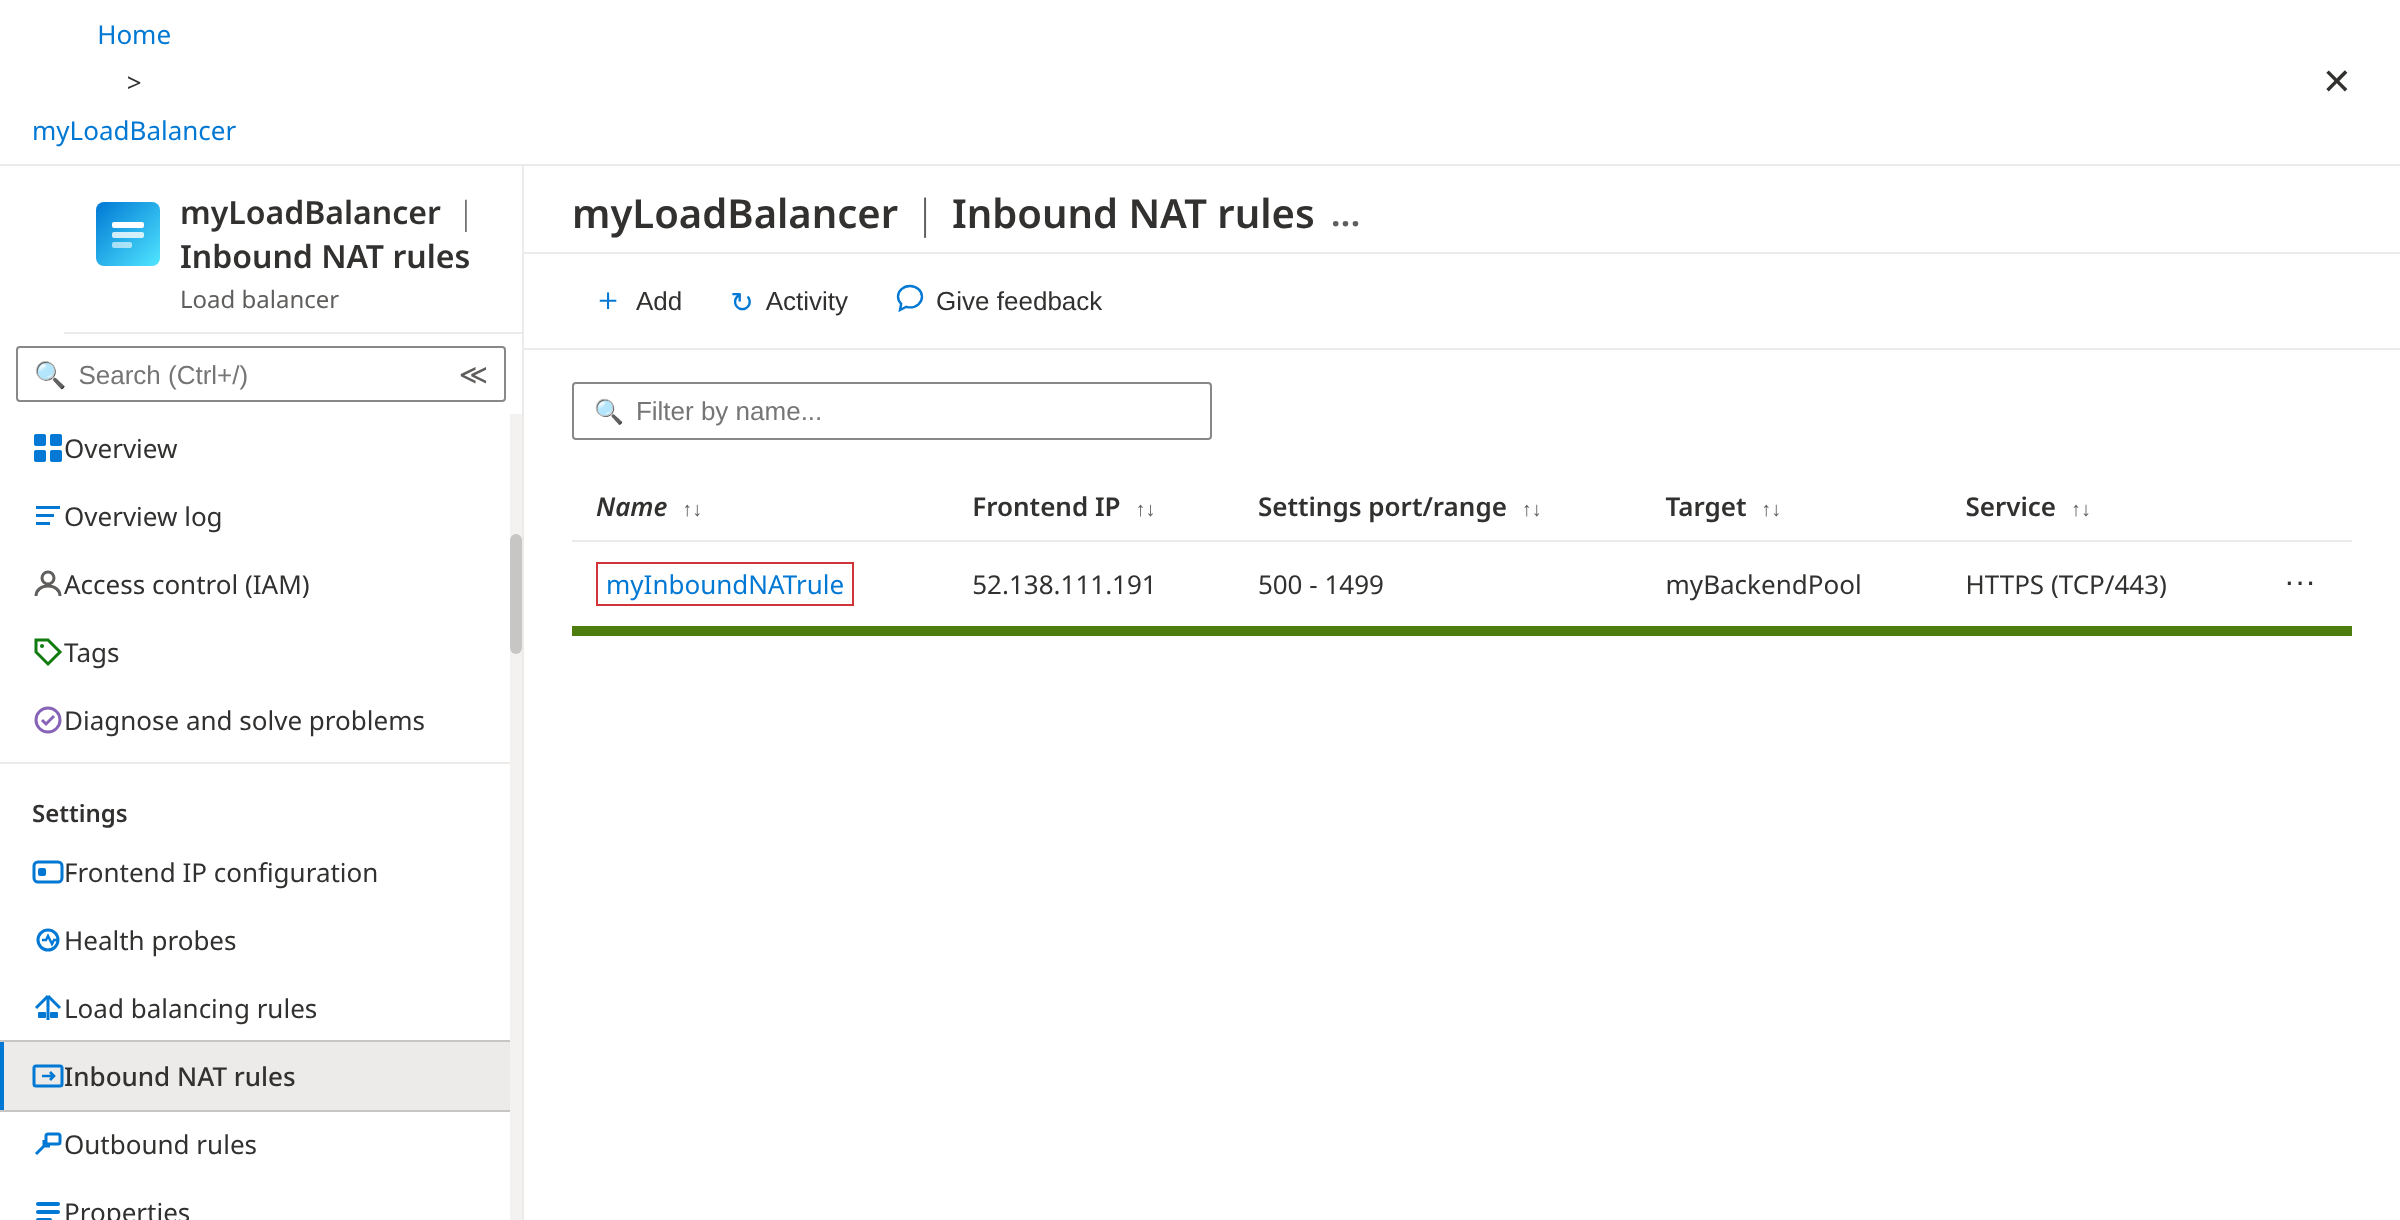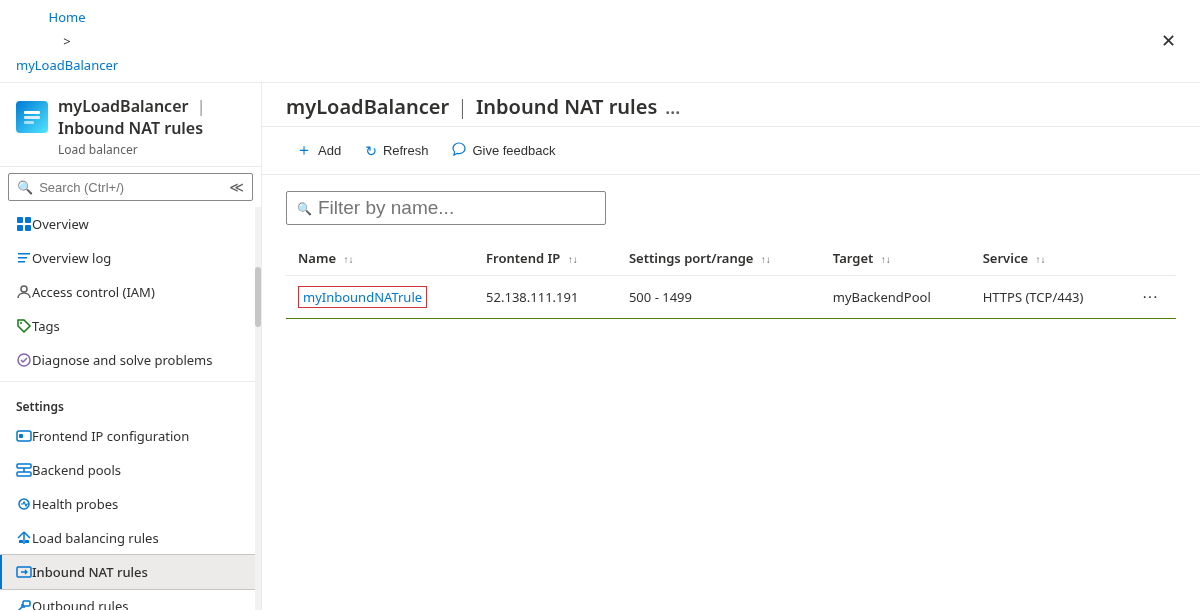--- a/index.html
+++ b/index.html
@@ -9,21 +9,21 @@
     .app { display: flex; flex-direction: column; height: 610px; width: 1200px; }
     .top-bar { display: flex; align-items: center; padding: 8px 16px; background: #fff; border-bottom: 1px solid #edebe9; }
     .breadcrumb { display: flex; align-items: center; gap: 6px; font-size: 13px; flex-direction: column; }
     .breadcrumb a { color: #0078d4; text-decoration: none; }
 
     .main { display: flex; flex: 1; overflow: hidden; }
 
     
     .sidebar { width: 262px; min-width: 262px; border-right: 1px solid #edebe9; display: flex; flex-direction: column; overflow-y: auto; background: #fff; }
 
-    .sidebar-header { padding: 12px 16px 8px; border-bottom: 1px solid #edebe9; }
+    .sidebar-header { padding: 12px 16px 8px; border-bottom: 1px solid #edebe9; margin-left: 32px; }
     .resource-title { display: flex; align-items: center; gap: 10px; margin-bottom: 2px; }
     .resource-icon { width: 32px; height: 32px; background: linear-gradient(135deg, #0078d4, #50e6ff); border-radius: 4px; display: flex; align-items: center; justify-content: center; flex-shrink: 0; }
     .resource-icon svg { width: 20px; height: 20px; }
     .resource-name { font-size: 16px; font-weight: 600; color: #323130; }
     .resource-subtitle { font-size: 12px; color: #605e5c; padding-left: 42px; }
 
     .sidebar-nav { flex: 1; overflow-y: auto; }
     .nav-item { display: flex; align-items: center; padding: 8px 16px; cursor: pointer; color: #323130; font-size: 13px; white-space: nowrap; }
     .nav-item.active { background: #edebe9; font-weight: 500; border-left: 2px solid #0078d4; padding-left: 14px; outline: 1px solid #c8c6c4; }
     .nav-icon { width: 16px; height: 16px; display: flex; align-items: center; justify-content: center; flex-shrink: 0; }
@@ -42,21 +42,21 @@
     .toolbar-btn .btn-icon { color: #0078d4; font-size: 14px; }
 
     .content-area { flex: 1; padding: 16px 24px; overflow-y: auto; }
 
     .filter-box { display: flex; align-items: center; border: 1px solid #8a8886; border-radius: 2px; padding: 5px 10px; gap: 6px; width: 320px; margin-bottom: 16px; }
     .filter-box input { border: none; outline: none; font-size: 13px; color: #323130; width: 100%; background: transparent; }
 
     
     .data-table { width: 100%; border-collapse: collapse; }
     .data-table th { text-align: left; padding: 8px 12px; font-size: 13px; font-weight: 600; color: #323130; border-bottom: 1px solid #edebe9; white-space: nowrap; }
-    .data-table td { padding: 10px 12px; font-size: 13px; color: #323130; border-bottom: 1px solid #4d7c0f; vertical-align: middle; }
+    .data-table td { padding: 10px 12px; font-size: 13px; color: #323130; border-bottom: 5px solid #4d7c0f; vertical-align: middle; }
     .sort-icon { color: #605e5c; font-size: 10px; margin-left: 4px; }
     .link-cell { color: #0078d4; text-decoration: none; cursor: pointer; border: 1px solid #d13438; padding: 1px 4px; display: inline-block; }
     .more-btn { background: none; border: none; cursor: pointer; color: #323130; font-size: 16px; padding: 2px 6px; }
 
     
     .sidebar-nav { scrollbar-width: thin; }
     .sidebar-nav::-webkit-scrollbar { width: 4px; }
     .sidebar-nav::-webkit-scrollbar-thumb { background: #c8c6c4; border-radius: 2px; }
 
     
@@ -166,30 +166,20 @@
           <div class="nav-item">
             <div class="nav-icon">
               <svg width="16" height="16" viewBox="0 0 16 16" fill="none">
                 <rect x="1" y="3" width="14" height="10" rx="2" stroke="#0078d4" stroke-width="1.5" fill="none"></rect>
                 <rect x="3" y="6" width="4" height="4" rx="1" fill="#0078d4"></rect>
               </svg>
             </div>
             <span>Frontend IP configuration</span>
           </div>
 
-          <div class="nav-item">
-            <div class="nav-icon">
-              <svg width="16" height="16" viewBox="0 0 16 16" fill="none">
-                <rect x="1" y="2" width="14" height="4" rx="1" stroke="#0078d4" stroke-width="1.5" fill="none"></rect>
-                <rect x="1" y="10" width="14" height="4" rx="1" stroke="#0078d4" stroke-width="1.5" fill="none"></rect>
-                <line x1="8" y1="6" x2="8" y2="10" stroke="#0078d4" stroke-width="1.5"></line>
-              </svg>
-            </div>
-            <span>Backend pools</span>
-          </div>
 
           <div class="nav-item">
             <div class="nav-icon">
               <svg width="16" height="16" viewBox="0 0 16 16" fill="none">
                 <circle cx="8" cy="8" r="5" stroke="#0078d4" stroke-width="1.5" fill="none"></circle>
                 <path d="M5 8h2l1-2 2 4 1-2h2" stroke="#0078d4" stroke-width="1.2" fill="none"></path>
               </svg>
             </div>
             <span>Health probes</span>
           </div>
@@ -257,43 +247,43 @@
         </div>
       </div>
 
       <div class="toolbar">
         <button class="toolbar-btn">
           <span class="btn-icon" style="font-size:16px; font-weight:300;">＋</span>
           <span>Add</span>
         </button>
         <button class="toolbar-btn">
           <span class="btn-icon">↻</span>
-          <span>Refresh</span>
+          <span>Activity</span>
         </button>
         <button class="toolbar-btn">
           <span class="btn-icon">
             <svg width="14" height="14" viewBox="0 0 14 14" fill="none" xmlns="http://www.w3.org/2000/svg">
               <path d="M7 1C3.7 1 1 3.4 1 6.3c0 1.4.6 2.7 1.6 3.6L2 13l3.2-1.6c.6.2 1.2.3 1.8.3 3.3 0 6-2.4 6-5.3S10.3 1 7 1z" stroke="#0078d4" stroke-width="1.2" fill="none"></path>
             </svg>
           </span>
           <span>Give feedback</span>
         </button>
       </div>
 
       <div class="content-area">
 
         <div class="filter-box">
           <span style="color:#605e5c; font-size:12px;">🔍</span>
-          <input type="text" style="border: none; outline: none; font-size: 19px; color: rgb(50, 49, 48); width: 100%; background: transparent;" placeholder="Filter by name...">
+          <input type="text" style="border: none; outline: none; font-size: 13px; color: rgb(50, 49, 48); width: 100%; background: transparent;" placeholder="Filter by name...">
         </div>
 
         <table class="data-table">
           <thead>
             <tr>
-              <th style="cursor:pointer;">
+              <th style="cursor:pointer;font-style:italic;">
                 <span>Name</span>
                 <span class="sort-icon">↑↓</span>
               </th>
               <th style="cursor:pointer;">
                 <span>Frontend IP</span>
                 <span class="sort-icon">↑↓</span>
               </th>
               <th style="cursor:pointer;">
                 <span>Settings port/range</span>
                 <span class="sort-icon">↑↓</span>

